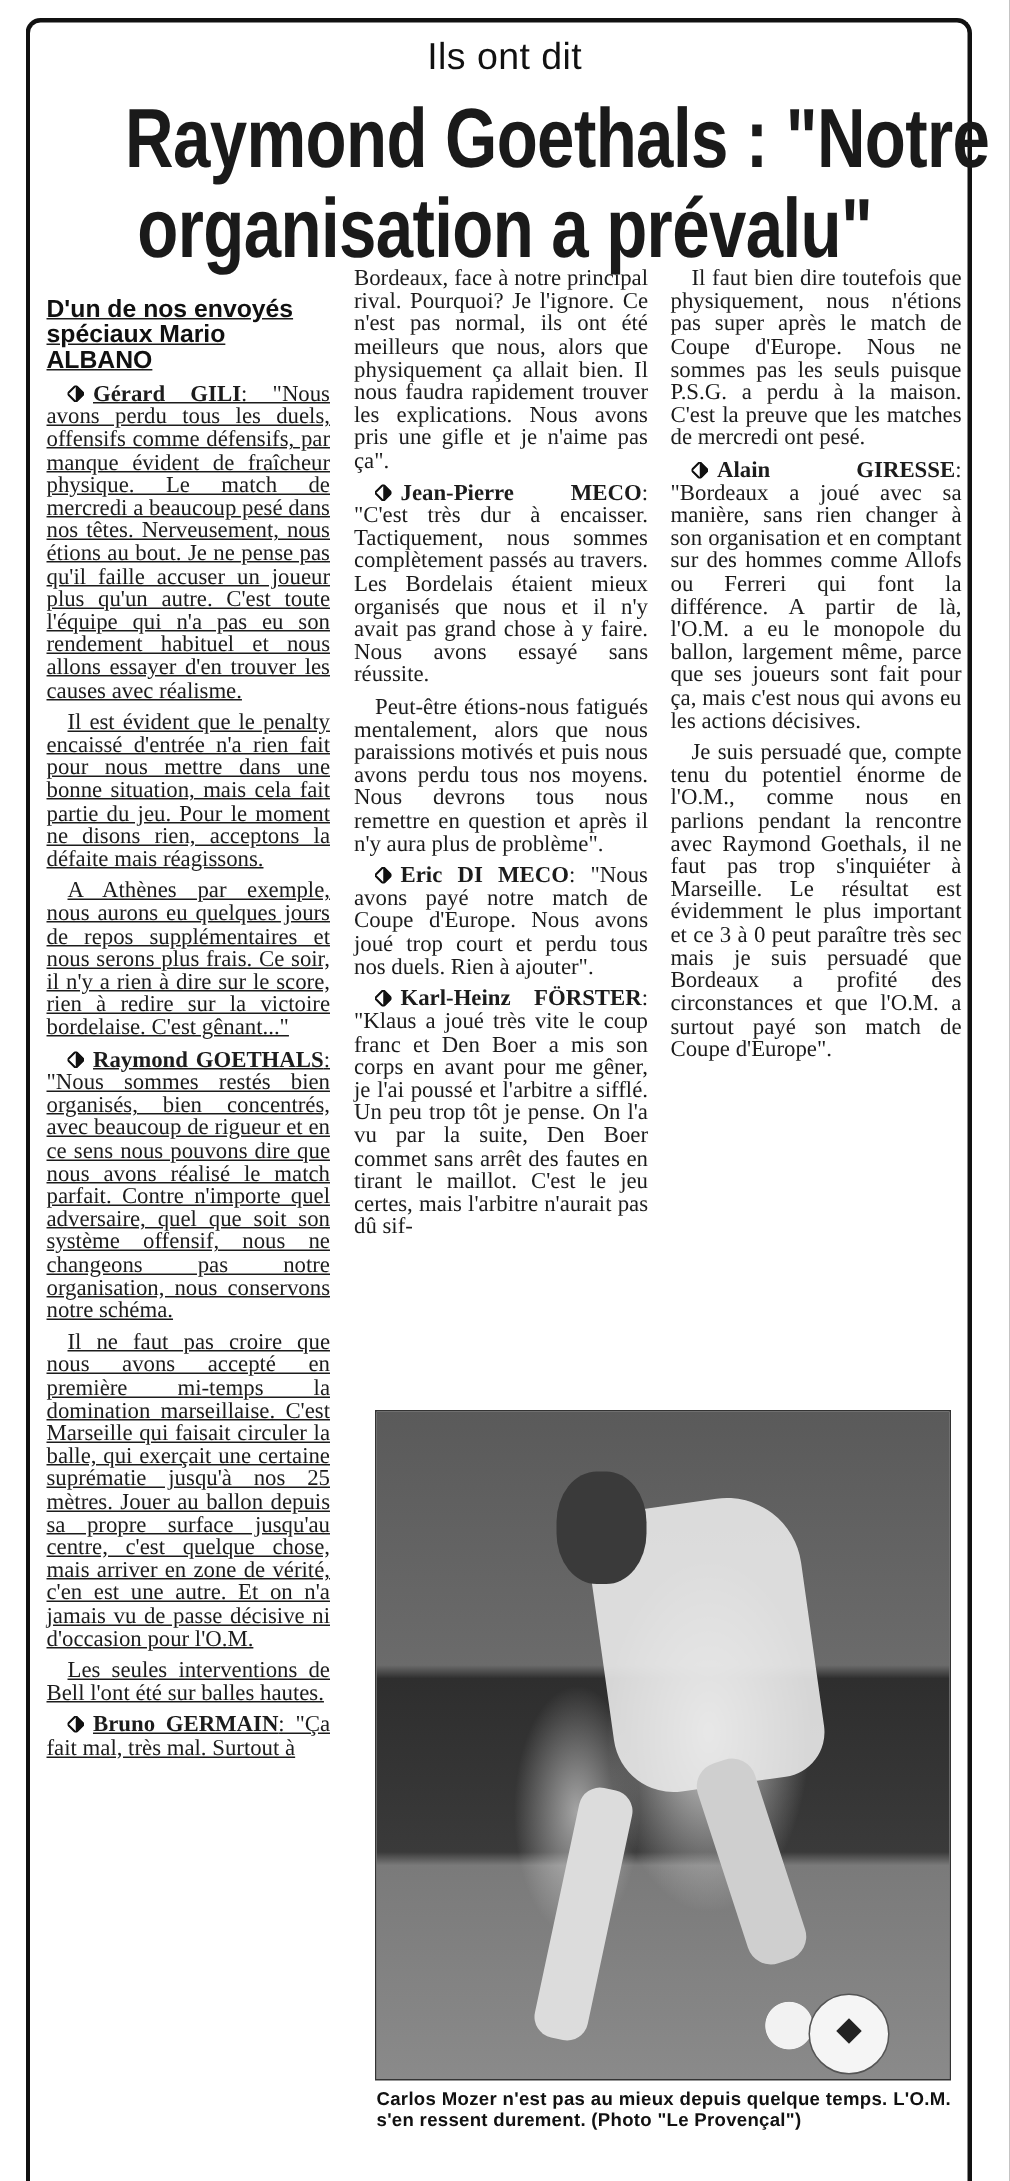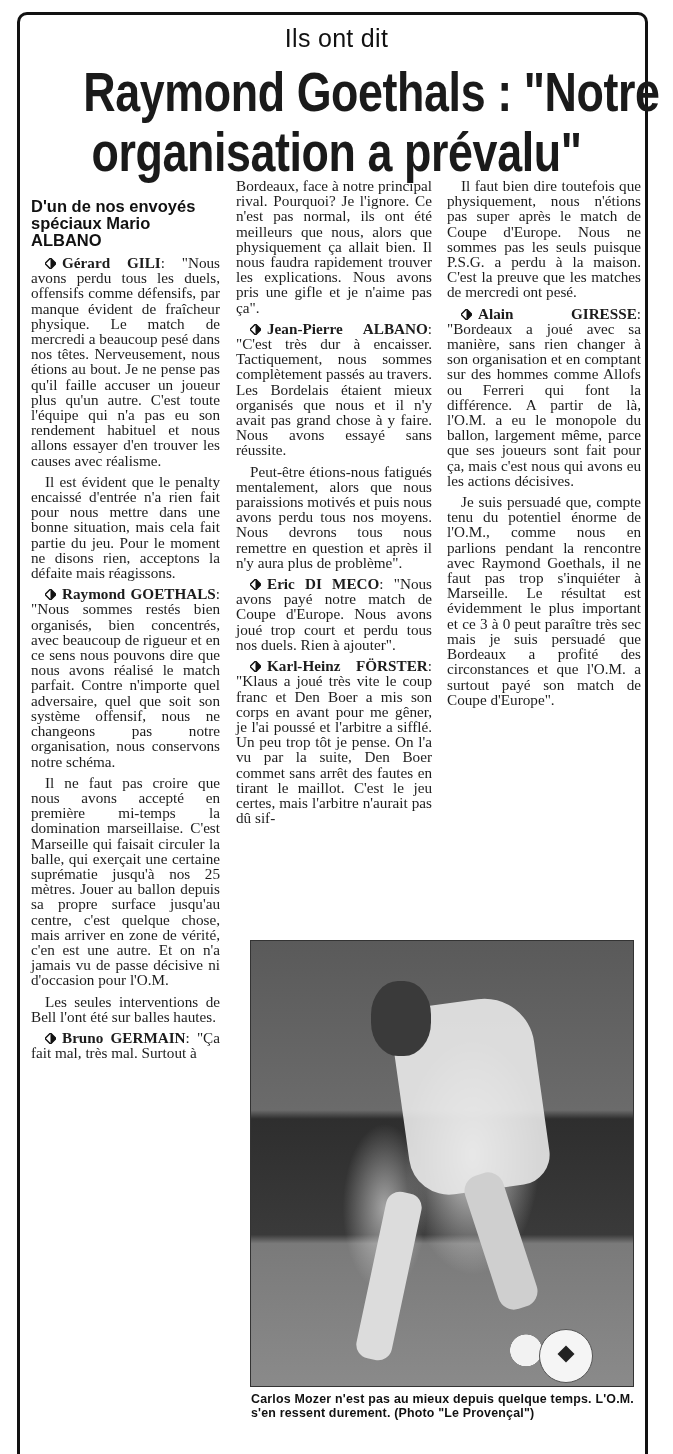--- a/index.html
+++ b/index.html
@@ -19,21 +19,21 @@
     font-size: 56px; line-height: 60px; transform: scaleX(0.80); transform-origin: center top;
     white-space: nowrap; letter-spacing: -0.5px;
   }
   .headline span { display: block; }
   .col {
     position: absolute; font-family: "Liberation Serif", serif; font-size: 15.2px; line-height: 15.2px;
     color: #1c1c1c; text-align: justify; hyphens: manual;
   }
   .col p { margin: 0 0 6px 0; text-indent: 14px; }
   .col p.noindent { text-indent: 0; }
-  .c1 { left: 31px; top: 198px; width: 189px; }
+  .c1 { left: 31px; top: 198px; width: 189px; text-decoration: underline; }
   .c2 { left: 236px; top: 178px; width: 196px; }
   .c3 { left: 447px; top: 178px; width: 194px; }
   .byline {
     font-family: "Liberation Sans", sans-serif; font-weight: bold; font-size: 16.5px; line-height: 17px;
     color: #111; margin: -20px 0 6px 0; text-align: left; text-indent: 0 !important;
   }
   .spk { font-weight: bold; }
   .diamond {
     display: inline-block; width: 11px; height: 11px; position: relative; margin-right: 6px; vertical-align: -1px;
   }
@@ -90,20 +90,21 @@
 
 <div class="col c1">
   <p class="byline">D'un de nos envoyés spéciaux Mario ALBANO</p>
   <p>
     <span class="diamond"><svg viewBox="0 0 11 11">
           <path d="M5.5 0 L11 5.5 L5.5 11 L0 5.5 Z" fill="none" stroke="#111" stroke-width="1.4"></path>
           <path d="M5.5 0 L11 5.5 L5.5 11 Z" fill="#111"></path>
         </svg></span><span class="spk">Gérard GILI</span><span>: "Nous avons perdu tous les duels, offensifs comme défensifs, par manque évident de fraîcheur physique. Le match de mercredi a beaucoup pesé dans nos têtes. Nerveusement, nous étions au bout. Je ne pense pas qu'il faille accuser un joueur plus qu'un autre. C'est toute l'équipe qui n'a pas eu son rendement habituel et nous allons essayer d'en trouver les causes avec réalisme.</span>
   </p>
   <p>Il est évident que le penalty encaissé d'entrée n'a rien fait pour nous mettre dans une bonne situation, mais cela fait partie du jeu. Pour le moment ne disons rien, acceptons la défaite mais réagissons.</p>
+  <p>A Athènes par exemple, nous aurons eu quelques jours de repos supplémentaires et nous serons plus frais. Ce soir, il n'y a rien à dire sur le score, rien à redire sur la victoire bordelaise. C'est gênant..."</p>
   <p>
     <span class="diamond"><svg viewBox="0 0 11 11">
           <path d="M5.5 0 L11 5.5 L5.5 11 L0 5.5 Z" fill="none" stroke="#111" stroke-width="1.4"></path>
           <path d="M5.5 0 L11 5.5 L5.5 11 Z" fill="#111"></path>
         </svg></span><span class="spk">Raymond GOETHALS</span><span>: "Nous sommes restés bien organisés, bien concentrés, avec beaucoup de rigueur et en ce sens nous pouvons dire que nous avons réalisé le match parfait. Contre n'importe quel adversaire, quel que soit son système offensif, nous ne changeons pas notre organisation, nous conservons notre schéma.</span>
   </p>
   <p>Il ne faut pas croire que nous avons accepté en première mi-temps la domination marseillaise. C'est Marseille qui faisait circuler la balle, qui exerçait une certaine suprématie jusqu'à nos 25 mètres. Jouer au ballon depuis sa propre surface jusqu'au centre, c'est quelque chose, mais arriver en zone de vérité, c'en est une autre. Et on n'a jamais vu de passe décisive ni d'occasion pour l'O.M.</p>
   <p>Les seules interventions de Bell l'ont été sur balles hautes.</p>
   <p>
     <span class="diamond"><svg viewBox="0 0 11 11">
@@ -112,21 +113,21 @@
         </svg></span><span class="spk">Bruno GERMAIN</span><span>: "Ça fait mal, très mal. Surtout à</span>
   </p>
 </div>
 
 <div class="col c2">
   <p class="noindent">Bordeaux, face à notre principal rival. Pourquoi? Je l'ignore. Ce n'est pas normal, ils ont été meilleurs que nous, alors que physiquement ça allait bien. Il nous faudra rapidement trouver les explications. Nous avons pris une gifle et je n'aime pas ça".</p>
   <p>
     <span class="diamond"><svg viewBox="0 0 11 11">
           <path d="M5.5 0 L11 5.5 L5.5 11 L0 5.5 Z" fill="none" stroke="#111" stroke-width="1.4"></path>
           <path d="M5.5 0 L11 5.5 L5.5 11 Z" fill="#111"></path>
-        </svg></span><span class="spk">Jean-Pierre ALBANO</span><span>: "C'est très dur à encaisser. Tactiquement, nous sommes complètement passés au travers. Les Bordelais étaient mieux organisés que nous et il n'y avait pas grand chose à y faire. Nous avons essayé sans réussite.</span>
+        </svg></span><span class="spk">Jean-Pierre MECO</span><span>: "C'est très dur à encaisser. Tactiquement, nous sommes complètement passés au travers. Les Bordelais étaient mieux organisés que nous et il n'y avait pas grand chose à y faire. Nous avons essayé sans réussite.</span>
   </p>
   <p>Peut-être étions-nous fatigués mentalement, alors que nous paraissions motivés et puis nous avons perdu tous nos moyens. Nous devrons tous nous remettre en question et après il n'y aura plus de problème".</p>
   <p>
     <span class="diamond"><svg viewBox="0 0 11 11">
           <path d="M5.5 0 L11 5.5 L5.5 11 L0 5.5 Z" fill="none" stroke="#111" stroke-width="1.4"></path>
           <path d="M5.5 0 L11 5.5 L5.5 11 Z" fill="#111"></path>
         </svg></span><span class="spk">Eric DI MECO</span><span>: "Nous avons payé notre match de Coupe d'Europe. Nous avons joué trop court et perdu tous nos duels. Rien à ajouter".</span>
   </p>
   <p>
     <span class="diamond"><svg viewBox="0 0 11 11">

